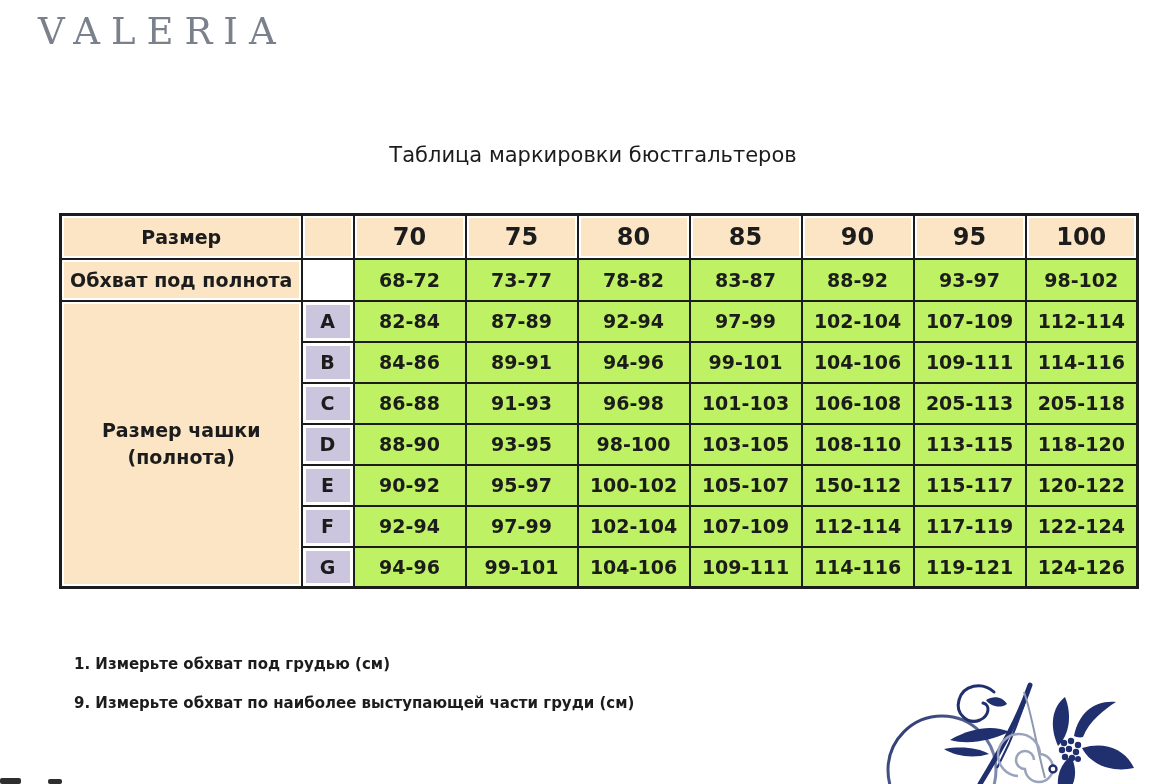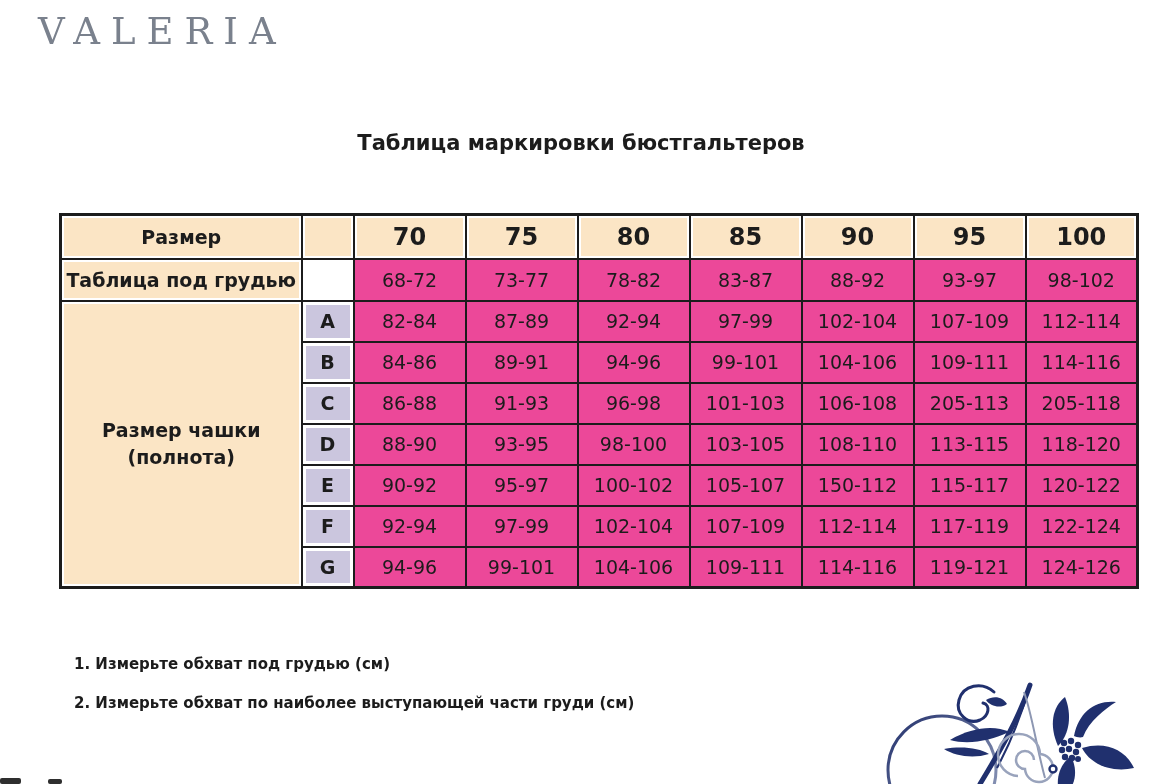--- a/index.html
+++ b/index.html
@@ -10,37 +10,37 @@
     width:1173px;height:784px;overflow:hidden;position:relative;background:#fff;
     font-family:"DejaVu Sans","Liberation Sans",sans-serif;color:var(--ink);
   }
   .logo{
     position:absolute;left:38px;top:10px;
     font-family:"DejaVu Serif","Liberation Serif",serif;
     font-size:37px;letter-spacing:11px;color:var(--logo);font-weight:400;
   }
   .title{
     position:absolute;top:131px;left:0;width:1162px;text-align:center;
-    font-size:21px;font-weight:700;margin:0;
+    font-size:21px;font-weight:400;margin:12px;
   }
   table.sizes{
     position:absolute;left:59px;top:213px;width:950px;
     border-collapse:collapse;table-layout:fixed;border:3px solid var(--ink);
   }
   col.c-label{width:241px} col.c-cup{width:52px} col.c-data{width:112px}
   .sizes td,.sizes th{border:2px solid var(--ink);text-align:center;padding:0;font-size:19px}
   .sizes tr{height:41px}
   .sizes tr.r-head{height:44px}
   .sizes tr.r-under{height:42px}
   .peach{background:var(--peach);box-shadow:inset 0 0 0 2px #fff}
   .lav{background:var(--lav);box-shadow:inset 0 0 0 3px #fff;font-weight:700;font-size:20px}
   .label-cell{text-align:left;padding-left:13px;font-weight:700}
   th.num{font-size:24px;font-weight:700}
   .cup-label{font-size:20px;line-height:1.4;padding-right:46px}
-  .range{font-weight:400;background:#ec4899}
+  .range{font-weight:700;background:#bef264}
   .instructions{position:absolute;left:74px;top:655px;font-size:15px;font-weight:700}
   .instructions .line{margin-bottom:21px}
   .ornament{position:absolute;left:878px;top:648px}
   .frag{position:absolute;background:#2e2e2e;border-radius:2px}
   .frag.f1{left:0;top:778px;width:21px;height:6px}
   .frag.f2{left:48px;top:779px;width:14px;height:5px}
 </style>
 </head>
 <body>
 
@@ -66,21 +66,21 @@
         <th class="peach"></th>
         <th class="peach num">70</th>
         <th class="peach num">75</th>
         <th class="peach num">80</th>
         <th class="peach num">85</th>
         <th class="peach num">90</th>
         <th class="peach num">95</th>
         <th class="peach num">100</th>
       </tr>
       <tr class="r-under">
-        <td class="peach label-cell">Таблица под грудью</td>
+        <td class="peach label-cell">Обхват под полнота</td>
         <td class=""></td>
         <td class="range">68-72</td>
         <td class="range">73-77</td>
         <td class="range">78-82</td>
         <td class="range">83-87</td>
         <td class="range">88-92</td>
         <td class="range">93-97</td>
         <td class="range">98-102</td>
       </tr>
       <tr>
@@ -152,21 +152,21 @@
         <td class="range">109-111</td>
         <td class="range">114-116</td>
         <td class="range">119-121</td>
         <td class="range">124-126</td>
       </tr>
     </tbody>
 </table>
 
 <div class="instructions">
   <div class="line">1. Измерьте обхват под грудью (см)</div>
-  <div class="line">2. Измерьте обхват по наиболее выступающей части груди (см)</div>
+  <div class="line">9. Измерьте обхват по наиболее выступающей части груди (см)</div>
 </div>
 
 <svg class="ornament" width="295" height="136" viewBox="0 0 295 136" fill="none" xmlns="http://www.w3.org/2000/svg">
   <defs>
     <linearGradient id="g1" x1="0" y1="0" x2="1" y2="1">
       <stop offset="0" stop-color="#22306b"></stop>
       <stop offset="1" stop-color="#9aa5c2"></stop>
     </linearGradient>
   </defs>
 

